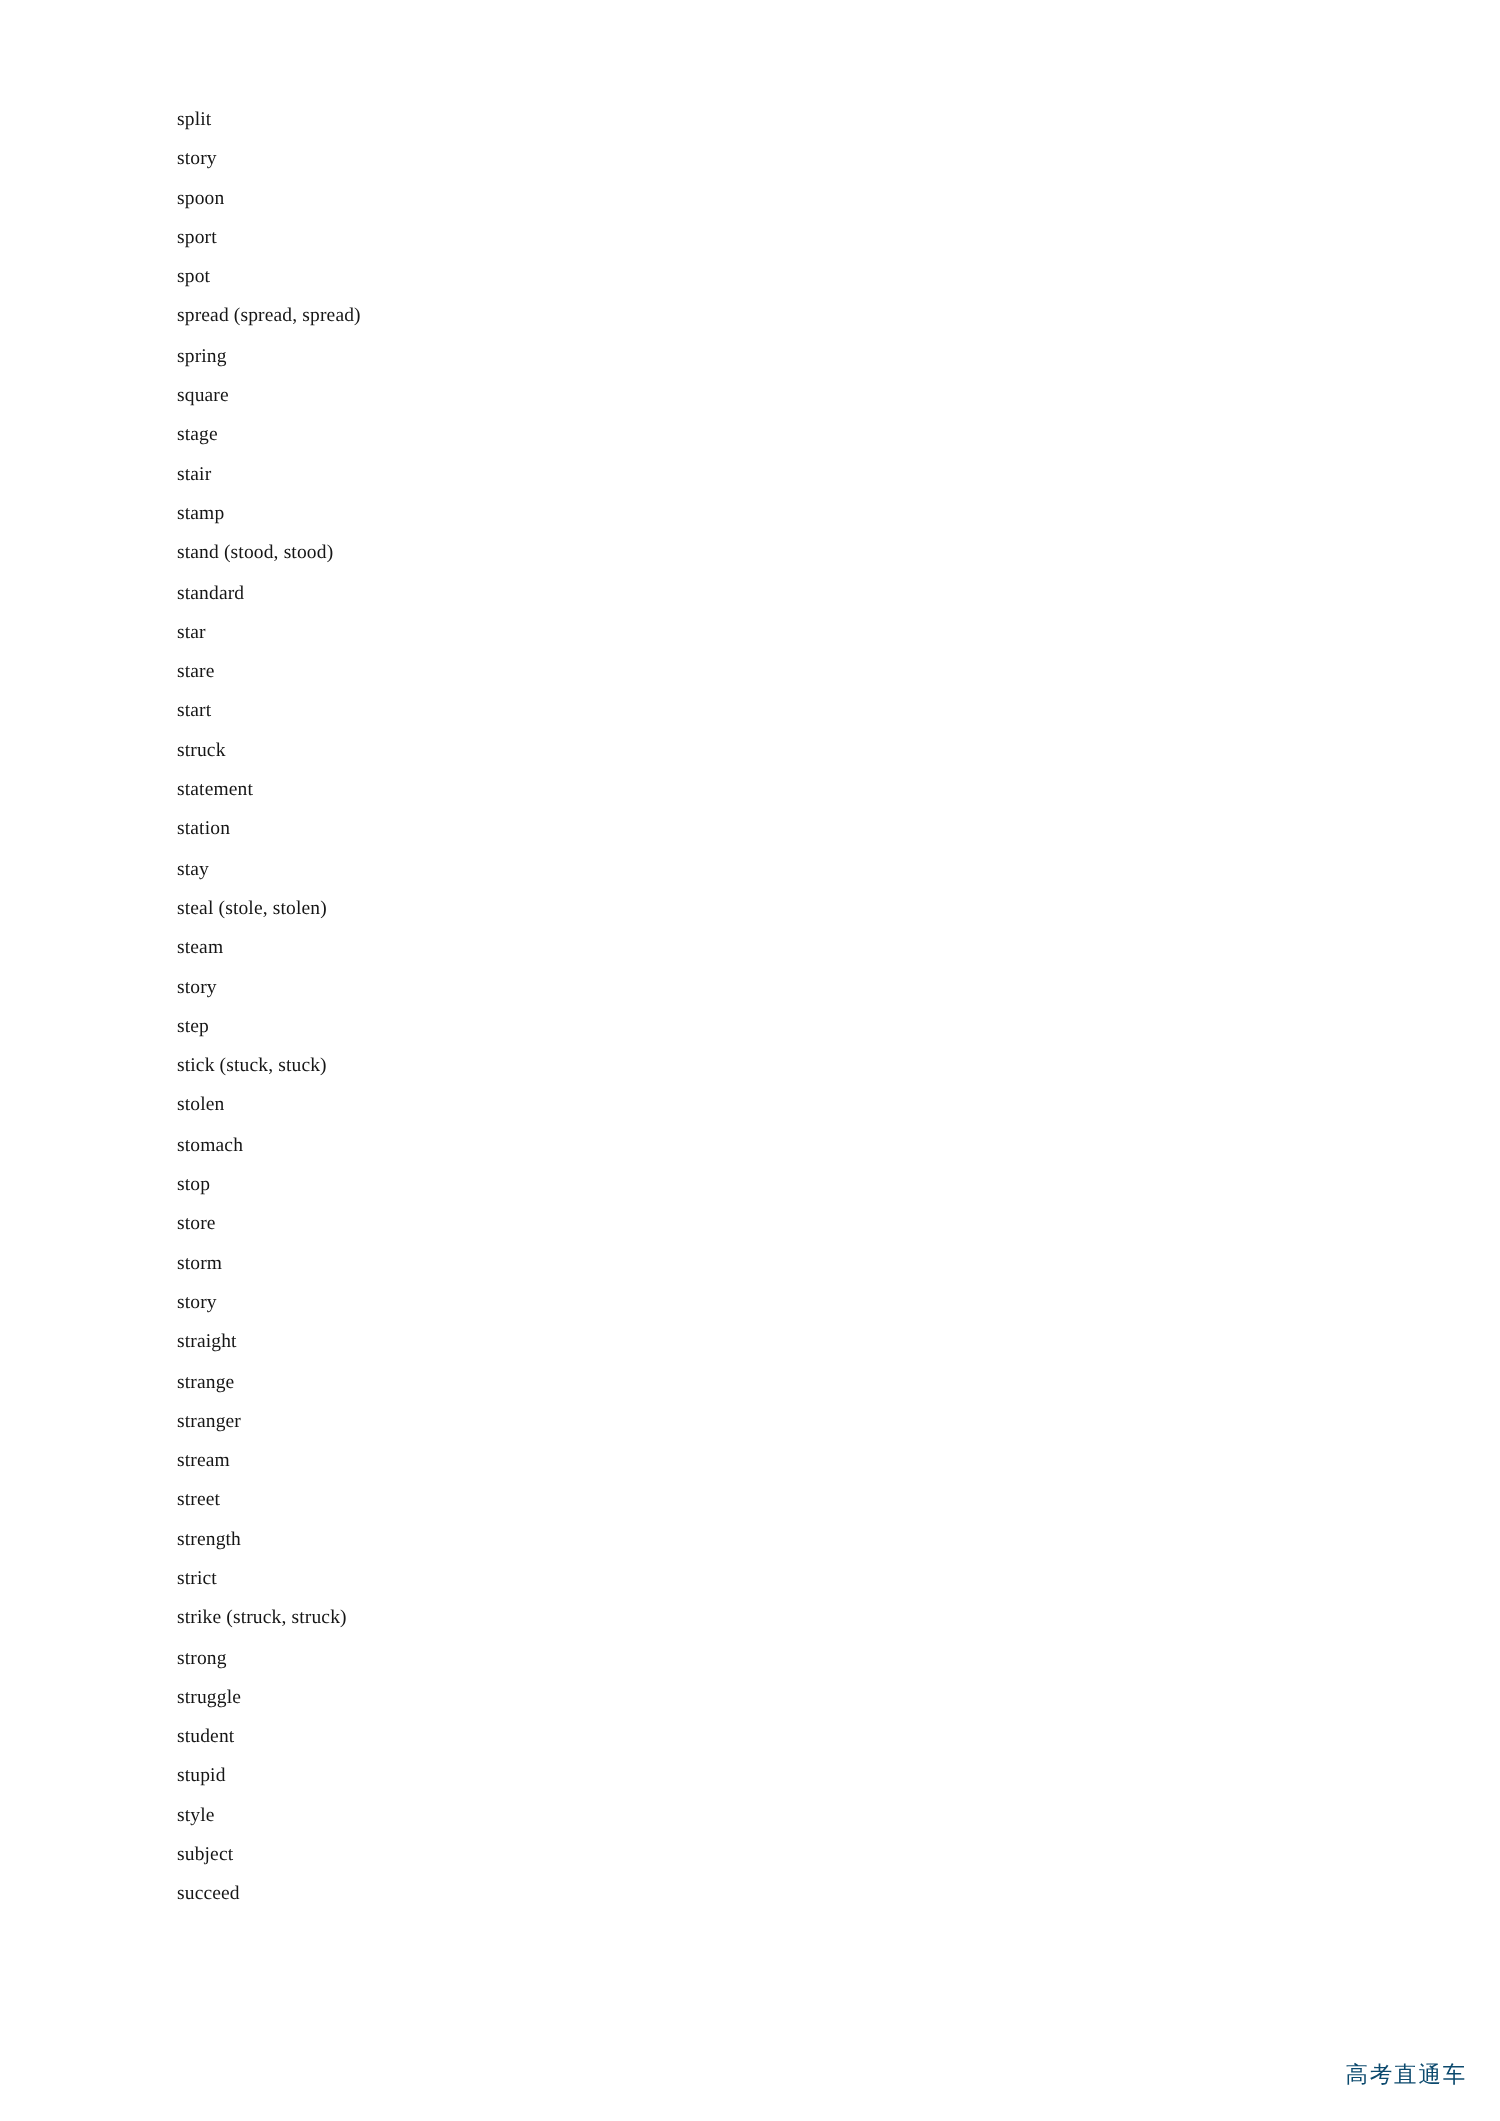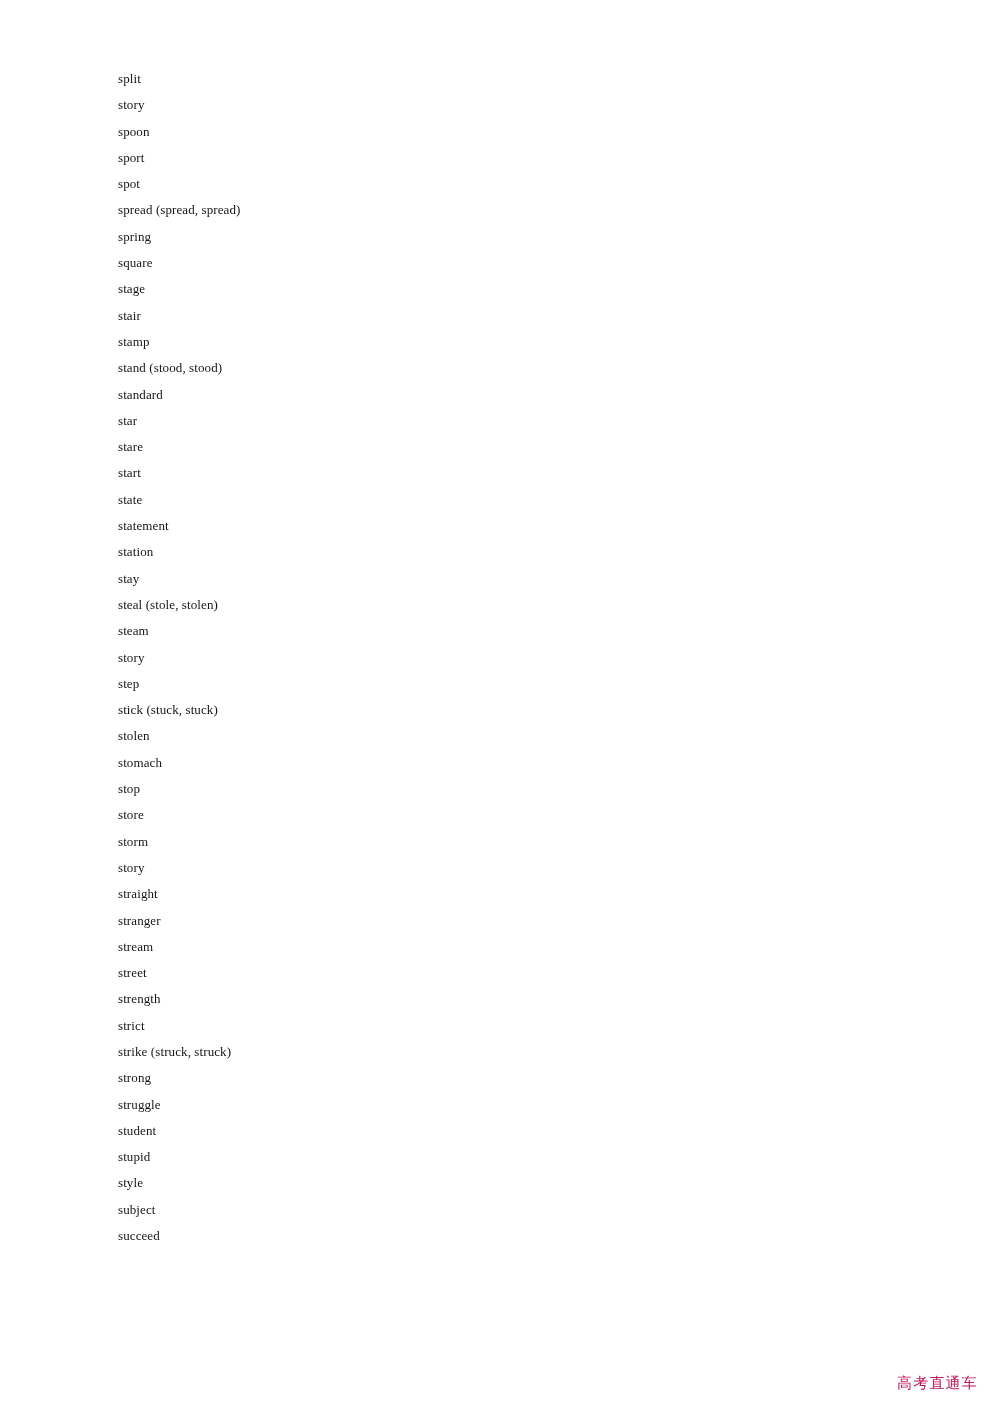--- a/index.html
+++ b/index.html
@@ -43,21 +43,21 @@
   }
 
   .watermark {
     position: absolute;
     right: 22px;
     bottom: 22px;
     font-family: "DejaVu Sans", "Liberation Sans", sans-serif;
     font-size: 15px;
     line-height: 18px;
     letter-spacing: 1.2px;
-    color: #be185d;
+    color: #0c4a6e;
     user-select: none;
     white-space: nowrap;
   }
 </style>
 </head>
 <body>
 
 <div class="page">
 
   <ul class="word-list">
@@ -70,36 +70,37 @@
       <li>spring</li>
       <li>square</li>
       <li>stage</li>
       <li>stair</li>
       <li>stamp</li>
       <li>stand (stood, stood)</li>
       <li>standard</li>
       <li>star</li>
       <li>stare</li>
       <li>start</li>
-      <li>state</li>
+      <li>struck</li>
       <li>statement</li>
       <li>station</li>
       <li>stay</li>
       <li>steal (stole, stolen)</li>
       <li>steam</li>
       <li>story</li>
       <li>step</li>
       <li>stick (stuck, stuck)</li>
       <li>stolen</li>
       <li>stomach</li>
       <li>stop</li>
       <li>store</li>
       <li>storm</li>
       <li>story</li>
       <li>straight</li>
+      <li>strange</li>
       <li>stranger</li>
       <li>stream</li>
       <li>street</li>
       <li>strength</li>
       <li>strict</li>
       <li>strike (struck, struck)</li>
       <li>strong</li>
       <li>struggle</li>
       <li>student</li>
       <li>stupid</li>

